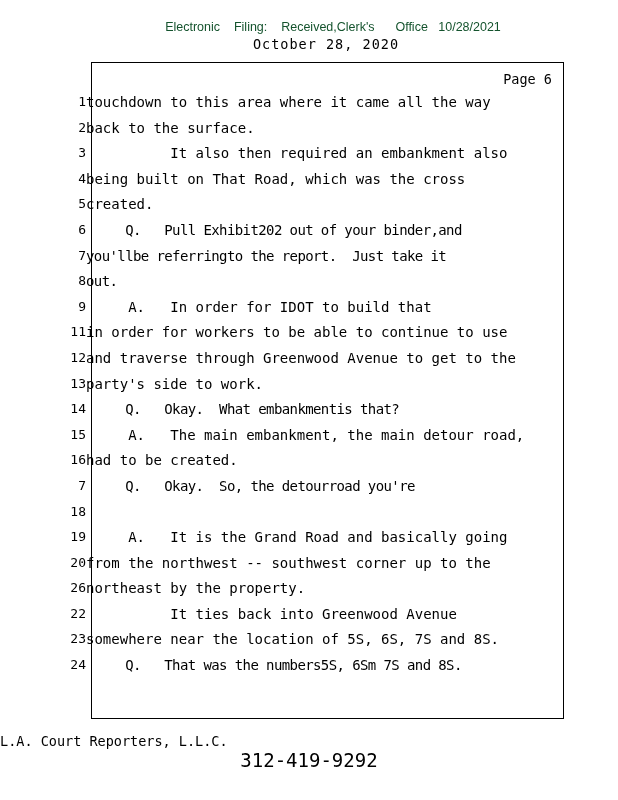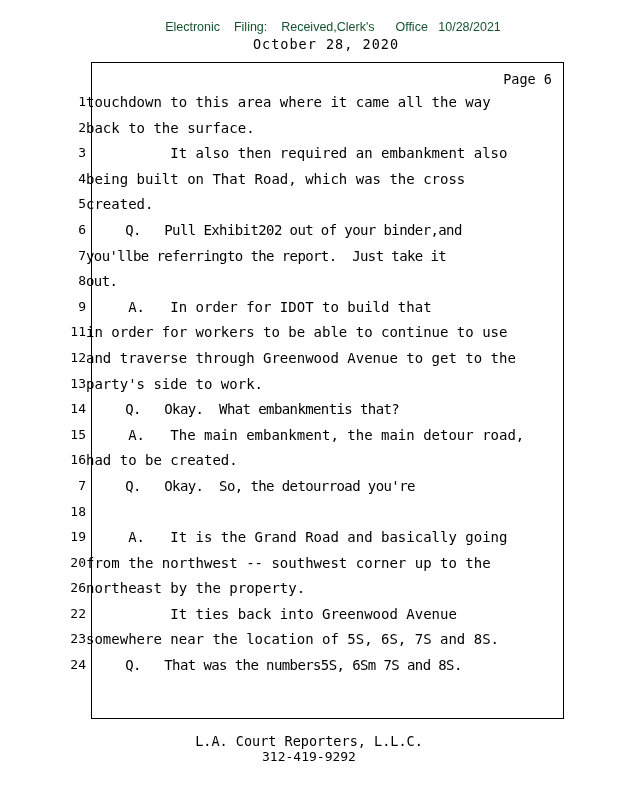--- a/index.html
+++ b/index.html
@@ -76,30 +76,30 @@
   }
   .line.bold .ltext {
     font-weight: normal;
     letter-spacing: -0.6px;
   }
   .footer-company {
     position: absolute;
     top: 733px;
     left: 0;
     width: 100%;
+    text-align: left;
+    font-size: 13.5px;
+  }
+  .footer-phone {
+    position: absolute;
+    top: 749px;
+    left: 0;
+    width: 100%;
     text-align: center;
-    font-size: 13.5px;
-  }
-  .footer-phone {
-    position: absolute;
-    top: 749px;
-    left: 0;
-    width: 100%;
-    text-align: center;
-    font-size: 13px;
+    font-size: 19px;
   }
 </style>
 </head>
 <body>
 
 <div id="screen">
 
   <div class="efiling-stamp" style="color: #14532d; margin-left: 24px;">Electronic    Filing:    Received,Clerk's      Office   10/28/2021</div>
 
   <div class="date-line">October 28, 2020</div>

